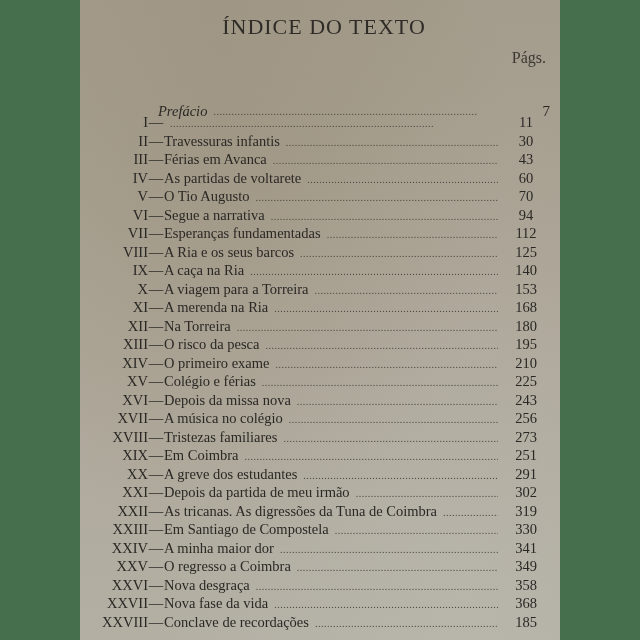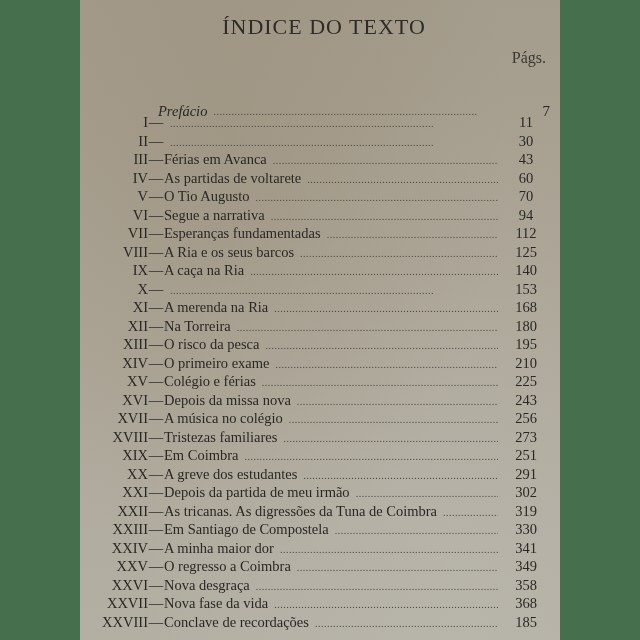--- a/index.html
+++ b/index.html
@@ -65,20 +65,21 @@
   <div class="list" id="toc">
       <div class="row">
         <span class="roman">I</span>
         <span class="dash">—</span>
         <span class="lead"></span>
         <span class="num">11</span>
       </div>
       <div class="row">
         <span class="roman">II</span>
         <span class="dash">—</span>
+        <span class="text">Travessuras infantis</span>
         <span class="lead"></span>
         <span class="num">30</span>
       </div>
       <div class="row">
         <span class="roman">III</span>
         <span class="dash">—</span>
         <span class="text">Férias em Avanca</span>
         <span class="lead"></span>
         <span class="num">43</span>
       </div>
@@ -120,20 +121,21 @@
       <div class="row">
         <span class="roman">IX</span>
         <span class="dash">—</span>
         <span class="text">A caça na Ria</span>
         <span class="lead"></span>
         <span class="num">140</span>
       </div>
       <div class="row">
         <span class="roman">X</span>
         <span class="dash">—</span>
+        <span class="text">A viagem para a Torreira</span>
         <span class="lead"></span>
         <span class="num">153</span>
       </div>
       <div class="row">
         <span class="roman">XI</span>
         <span class="dash">—</span>
         <span class="text">A merenda na Ria</span>
         <span class="lead"></span>
         <span class="num">168</span>
       </div>

